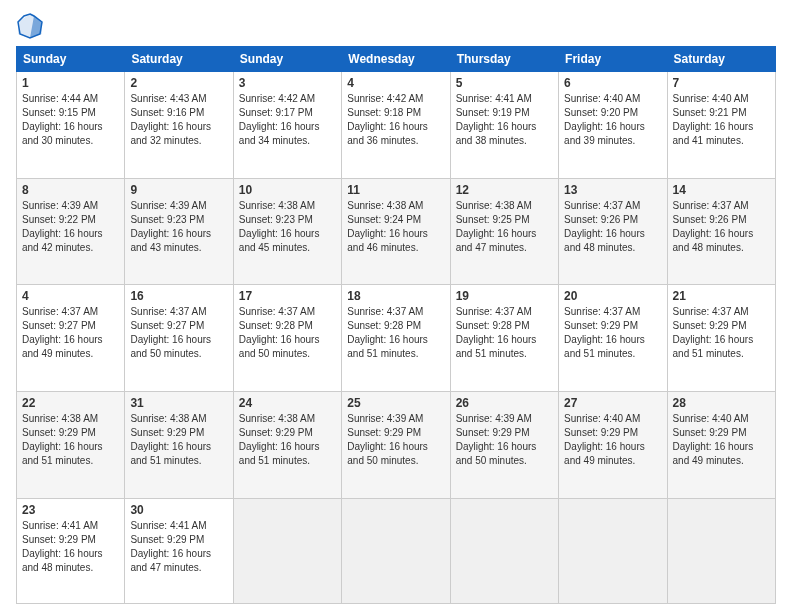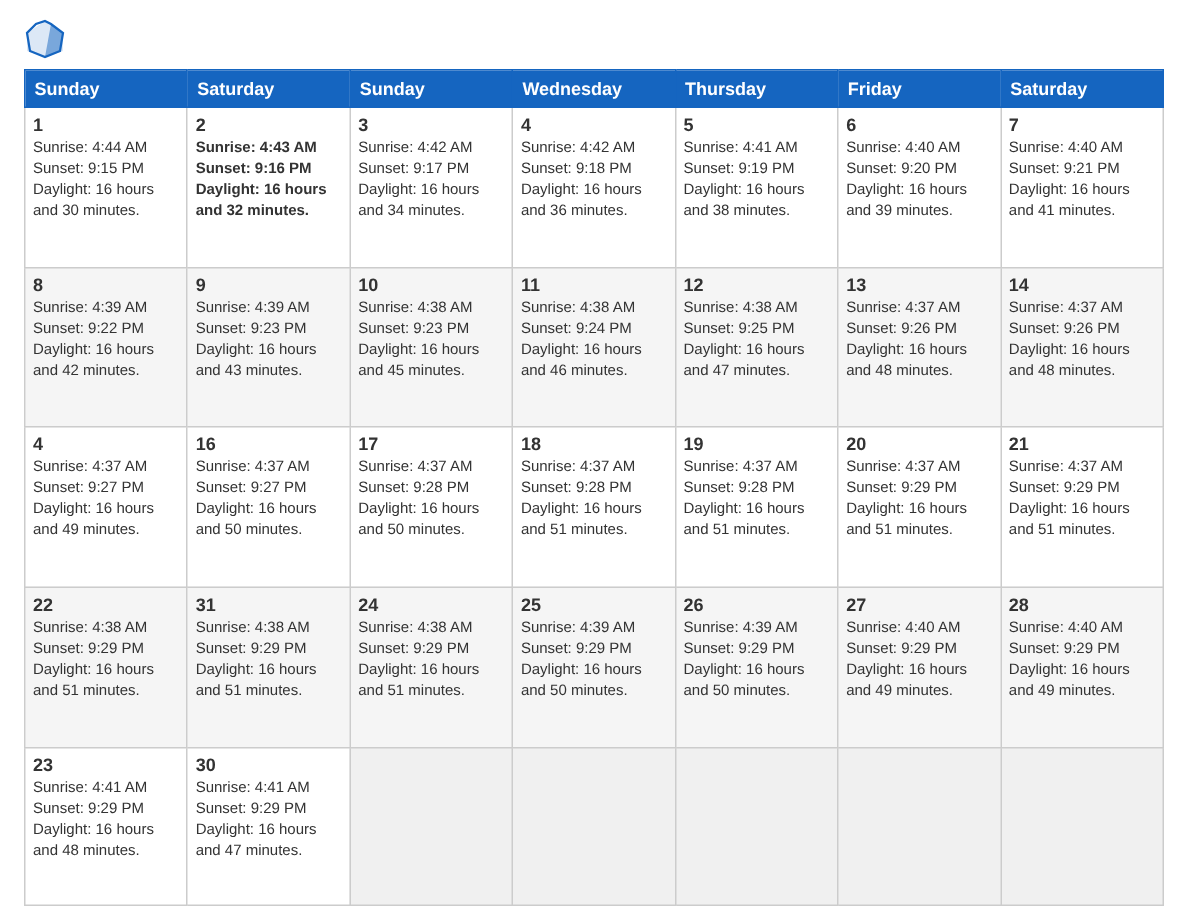--- a/index.html
+++ b/index.html
@@ -144,21 +144,21 @@
     <tr>
           <td>
             <span class="day-num">1</span>
             <div class="day-info" style="white-space: pre-line;">Sunrise: 4:44 AM
 Sunset: 9:15 PM
 Daylight: 16 hours
 and 30 minutes.</div>
           </td>
           <td>
             <span class="day-num">2</span>
-            <div class="day-info" style="white-space: pre-line; font-weight: bold;">Sunrise: 4:43 AM
+            <div class="day-info" style="white-space: pre-line;">Sunrise: 4:43 AM
 Sunset: 9:16 PM
 Daylight: 16 hours
 and 32 minutes.</div>
           </td>
           <td>
             <span class="day-num">3</span>
             <div class="day-info" style="white-space: pre-line;">Sunrise: 4:42 AM
 Sunset: 9:17 PM
 Daylight: 16 hours
 and 34 minutes.</div>

